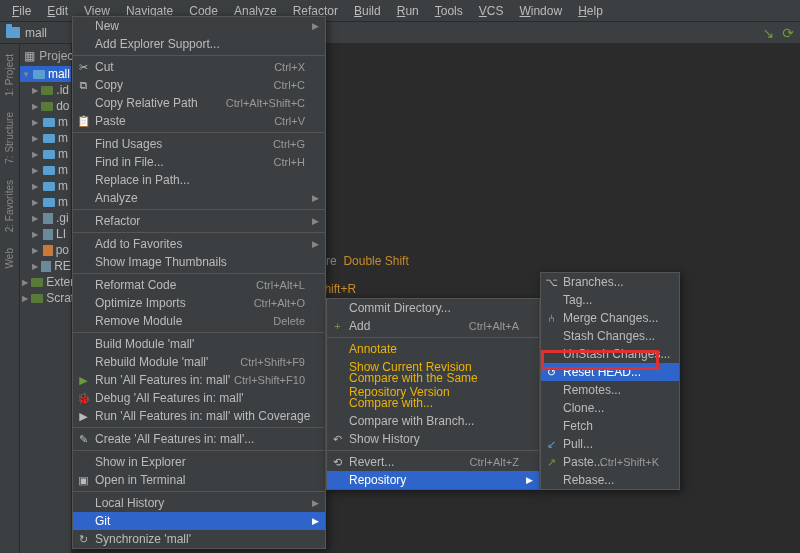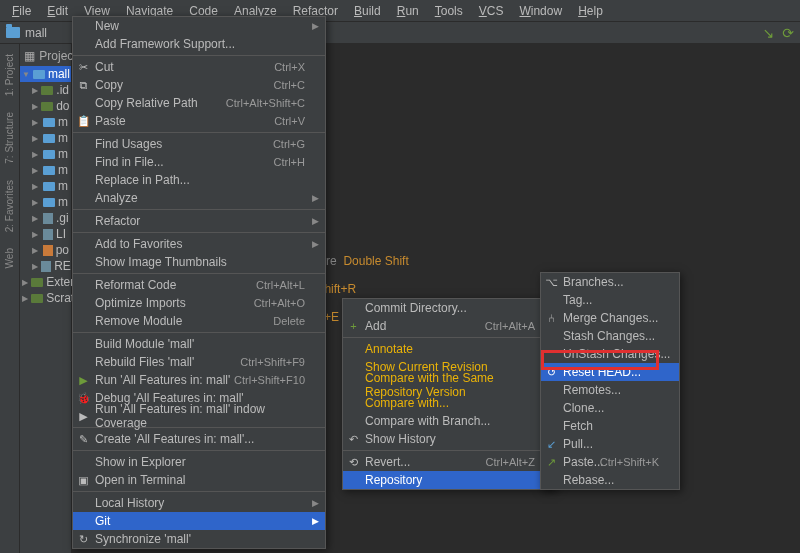--- a/index.html
+++ b/index.html
@@ -23,21 +23,21 @@
 .tree-folder { width:12px; height:9px; background:#5a7a3a; margin:0 3px; border-radius:1px; flex-shrink:0; }
 .tree-folder.blue { background:#5a9fd4; }
 .tree-file { width:10px; height:11px; background:#6a8a9a; margin:0 3px; flex-shrink:0; }
 .tree-file.orange { background:#c97a3a; }
 .editor { flex:1; background:#2b2b2b; position:relative; }
 .welcome { position:absolute; top:210px; left:160px; color:#888; font-size:13px; }
 .welcome div { margin-bottom:14px; }
 .welcome .hk { color:#c78b2f; }
 .ctx { position:absolute; background:#3c3f41; border:1px solid #555; box-shadow:2px 2px 8px rgba(0,0,0,0.5); }
 .ctx1 { left:72px; top:16px; width:254px; }
-.ctx2 { left:342px; top:298px; width:214px; }
+.ctx2 { left:326px; top:298px; width:214px; }
 .ctx3 { left:540px; top:272px; width:140px; }
 .ctx-row { display:flex; align-items:center; padding:3px 8px 3px 22px; position:relative; color:#bbb; cursor:default; height:18px; }
 .ctx-row.sel { background:#2f65ca; color:#fff; }
 .ctx-row.dis { color:#eab308; }
 .ctx-row .sc { position:absolute; right:20px; font-size:11px; color:#999; }
 .ctx-row .sub { position:absolute; right:6px; font-size:9px; color:#888; }
 .ctx-row.sel .sub { color:#fff; }
 .ctx-row .ico { position:absolute; left:4px; width:13px; text-align:center; font-size:11px; }
 .ctx-sep { height:1px; background:#555; margin:2px 0; }
 .hlbox { position:absolute; border:3px solid #e03030; left:541px; top:350px; width:118px; height:20px; pointer-events:none; }
@@ -169,21 +169,21 @@
     </div>
   </div>
 </div>
 
 <div class="ctx ctx1" id="ctx1">
     <div class="ctx-row">
       <span>New</span>
       <span class="sub">▶</span>
     </div>
     <div class="ctx-row">
-      <span>Add Framework Support...</span>
+      <span>Add Explorer Support...</span>
     </div>
     <div class="ctx-sep"></div>
     <div class="ctx-row">
       <span class="ico">✂</span>
       <span>Cut</span>
       <span class="sc">Ctrl+X</span>
     </div>
     <div class="ctx-row">
       <span class="ico">⧉</span>
       <span>Copy</span>
@@ -238,35 +238,35 @@
     </div>
     <div class="ctx-row">
       <span>Remove Module</span>
       <span class="sc">Delete</span>
     </div>
     <div class="ctx-sep"></div>
     <div class="ctx-row">
       <span>Build Module 'mall'</span>
     </div>
     <div class="ctx-row">
-      <span>Rebuild Files 'mall'</span>
+      <span>Rebuild Module 'mall'</span>
       <span class="sc">Ctrl+Shift+F9</span>
     </div>
     <div class="ctx-row">
       <span class="ico" style="color: rgb(110, 155, 58);">▶</span>
       <span>Run 'All Features in: mall'</span>
       <span class="sc">Ctrl+Shift+F10</span>
     </div>
     <div class="ctx-row">
       <span class="ico" style="color: rgb(110, 155, 58);">🐞</span>
       <span>Debug 'All Features in: mall'</span>
     </div>
     <div class="ctx-row">
       <span class="ico">▶</span>
-      <span>Run 'All Features in: mall' indow Coverage</span>
+      <span>Run 'All Features in: mall' with Coverage</span>
     </div>
     <div class="ctx-sep"></div>
     <div class="ctx-row">
       <span class="ico">✎</span>
       <span>Create 'All Features in: mall'...</span>
     </div>
     <div class="ctx-sep"></div>
     <div class="ctx-row">
       <span>Show in Explorer</span>
     </div>

